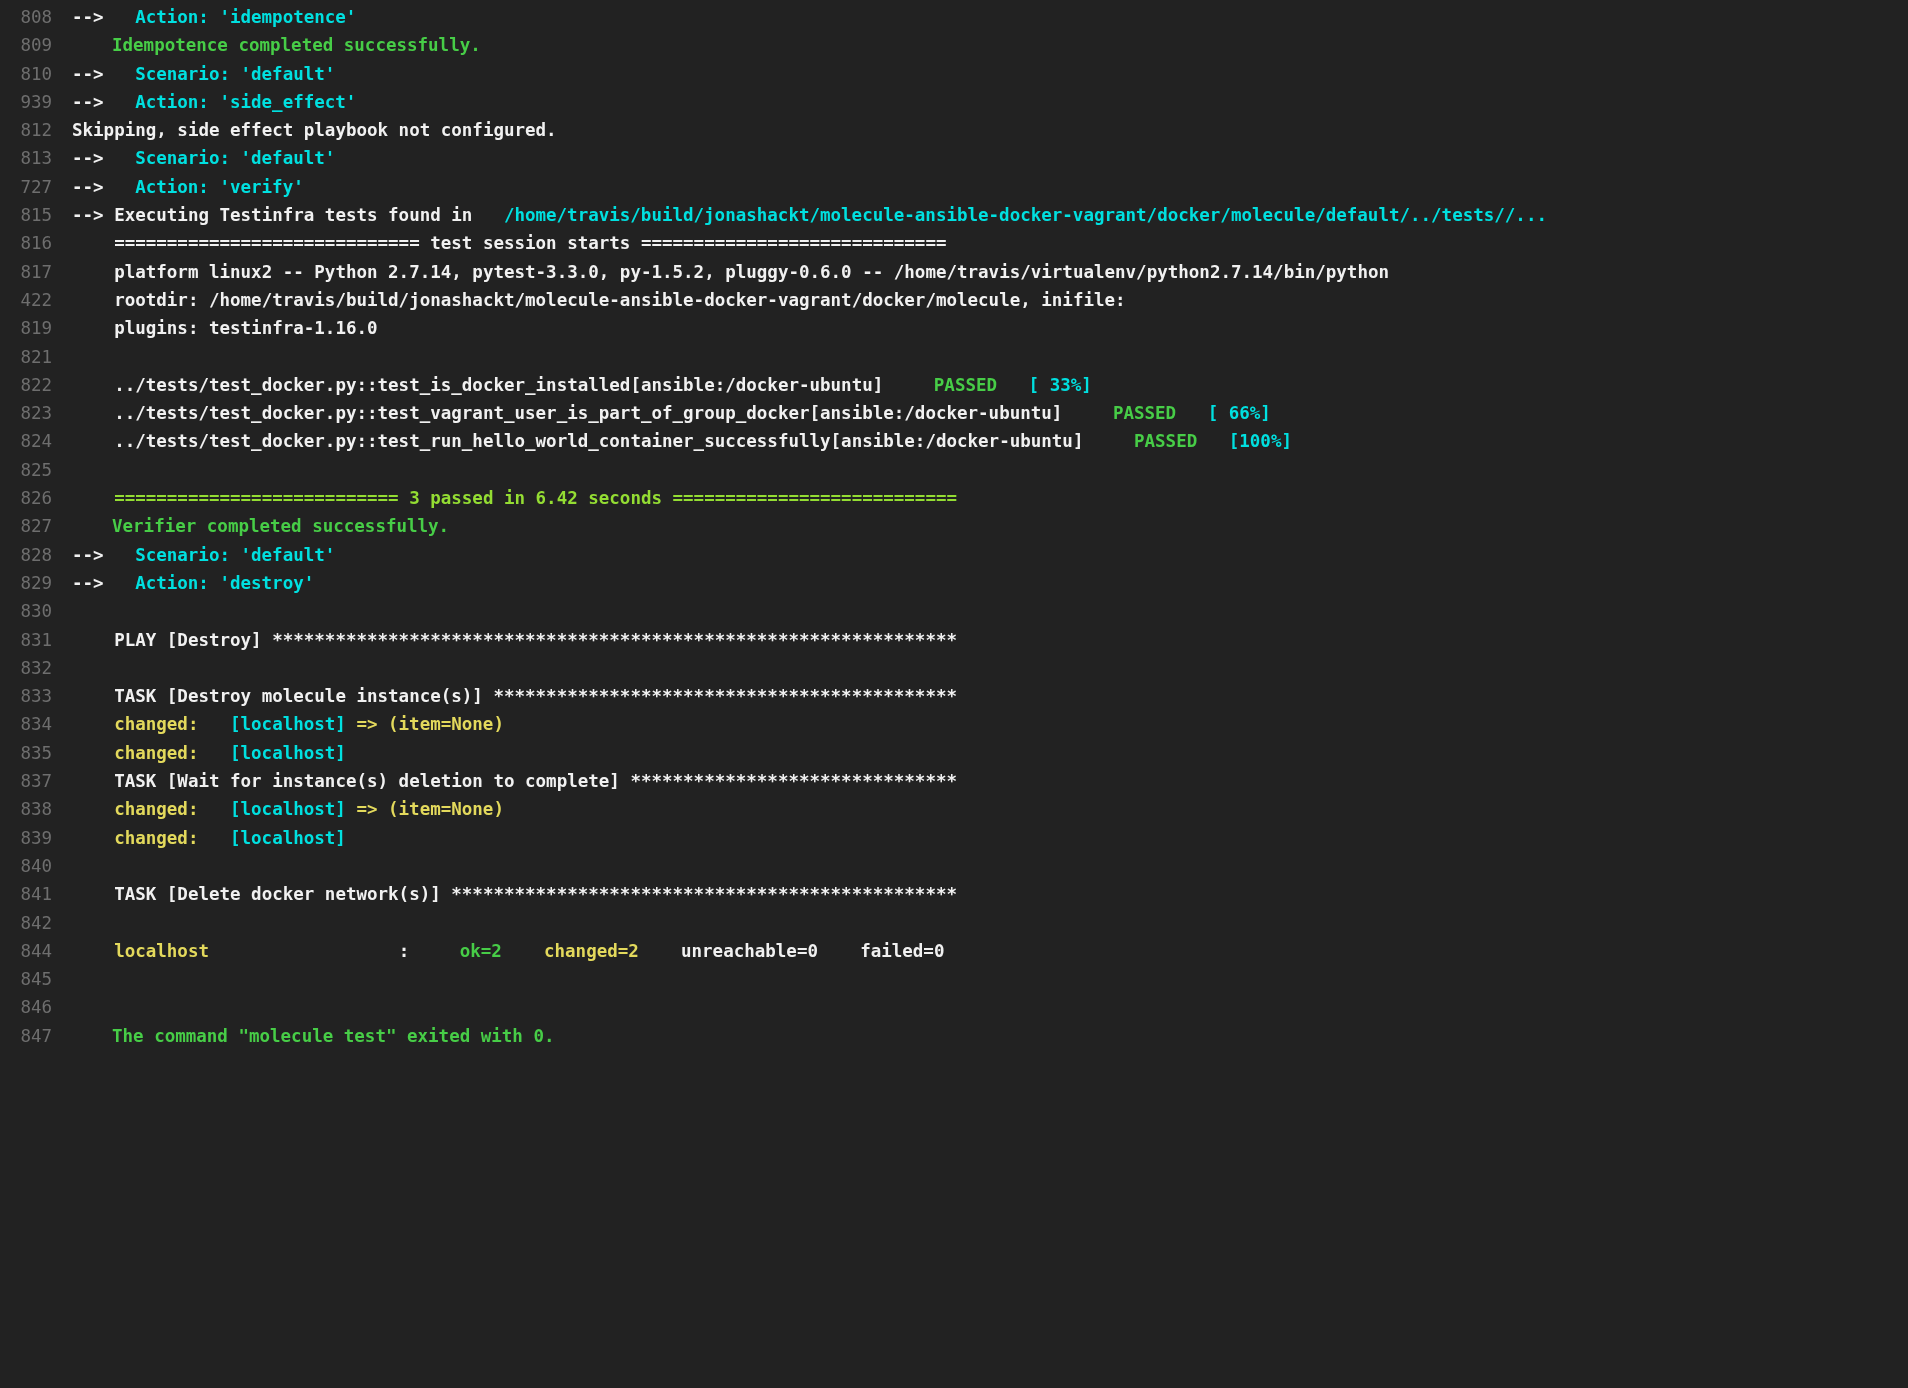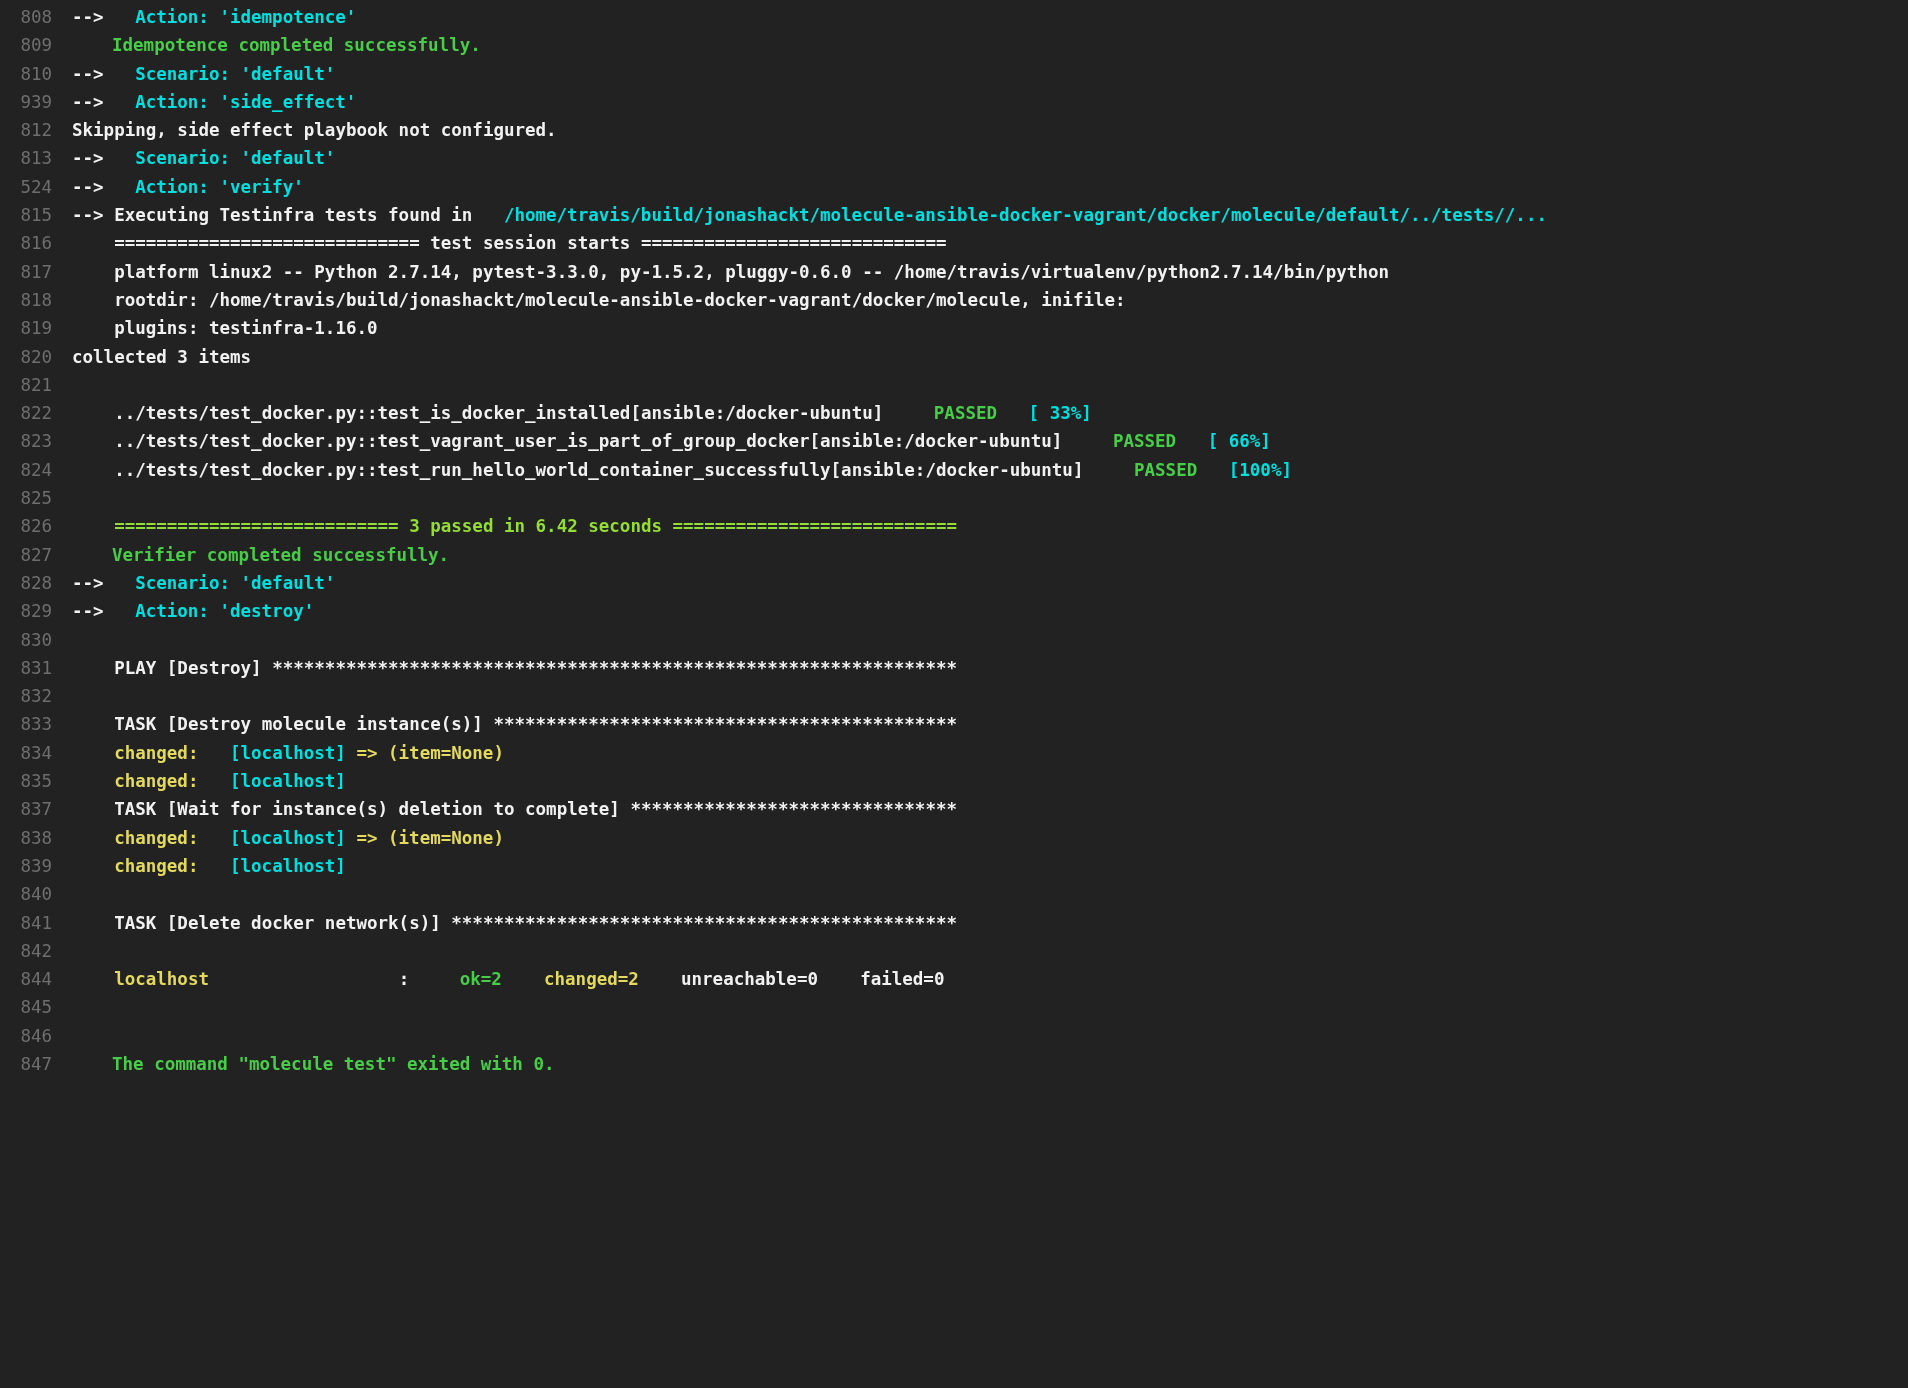--- a/index.html
+++ b/index.html
@@ -44,27 +44,26 @@
 </head>
 <body style="background: rgb(34, 34, 34);">
 
 <div class="log">
     <div class="row"><a class="num">808</a><span class="txt"><span class="c-white">--&gt; </span><span class="c-cyan">Action: 'idempotence'</span></span></div>
     <div class="row"><a class="num">809</a><span class="txt"><span class="c-green">Idempotence completed successfully.</span></span></div>
     <div class="row"><a class="num">810</a><span class="txt"><span class="c-white">--&gt; </span><span class="c-cyan">Scenario: 'default'</span></span></div>
     <div class="row"><a class="num">939</a><span class="txt"><span class="c-white">--&gt; </span><span class="c-cyan">Action: 'side_effect'</span></span></div>
     <div class="row"><a class="num">812</a><span class="txt"><span class="c-white">Skipping, side effect playbook not configured.</span></span></div>
     <div class="row"><a class="num">813</a><span class="txt"><span class="c-white">--&gt; </span><span class="c-cyan">Scenario: 'default'</span></span></div>
-    <div class="row"><a class="num">524</a><span class="txt"><span class="c-white">--&gt; </span><span class="c-cyan">Action: 'verify'</span></span></div>
+    <div class="row"><a class="num">727</a><span class="txt"><span class="c-white">--&gt; </span><span class="c-cyan">Action: 'verify'</span></span></div>
     <div class="row"><a class="num">815</a><span class="txt"><span class="c-white">--&gt; Executing Testinfra tests found in </span><span class="c-cyan">/home/travis/build/jonashackt/molecule-ansible-docker-vagrant/docker/molecule/default/../tests//...</span></span></div>
     <div class="row"><a class="num">816</a><span class="txt"><span class="c-white">    ============================= test session starts =============================</span></span></div>
     <div class="row"><a class="num">817</a><span class="txt"><span class="c-white">    platform linux2 -- Python 2.7.14, pytest-3.3.0, py-1.5.2, pluggy-0.6.0 -- /home/travis/virtualenv/python2.7.14/bin/python</span></span></div>
-    <div class="row"><a class="num">818</a><span class="txt"><span class="c-white">    rootdir: /home/travis/build/jonashackt/molecule-ansible-docker-vagrant/docker/molecule, inifile:</span></span></div>
+    <div class="row"><a class="num">422</a><span class="txt"><span class="c-white">    rootdir: /home/travis/build/jonashackt/molecule-ansible-docker-vagrant/docker/molecule, inifile:</span></span></div>
     <div class="row"><a class="num">819</a><span class="txt"><span class="c-white">    plugins: testinfra-1.16.0</span></span></div>
-    <div class="row"><a class="num">820</a><span class="txt"><span class="c-white">collected 3 items</span></span></div>
     <div class="row"><a class="num">821</a><span class="txt"></span></div>
     <div class="row"><a class="num">822</a><span class="txt"><span class="c-white">    ../tests/test_docker.py::test_is_docker_installed[ansible:/docker-ubuntu] </span><span class="c-green">PASSED</span><span class="c-cyan"> [ 33%]</span></span></div>
     <div class="row"><a class="num">823</a><span class="txt"><span class="c-white">    ../tests/test_docker.py::test_vagrant_user_is_part_of_group_docker[ansible:/docker-ubuntu] </span><span class="c-green">PASSED</span><span class="c-cyan"> [ 66%]</span></span></div>
     <div class="row"><a class="num">824</a><span class="txt"><span class="c-white">    ../tests/test_docker.py::test_run_hello_world_container_successfully[ansible:/docker-ubuntu] </span><span class="c-green">PASSED</span><span class="c-cyan"> [100%]</span></span></div>
     <div class="row"><a class="num">825</a><span class="txt"></span></div>
     <div class="row"><a class="num">826</a><span class="txt"><span class="c-lime">    =========================== 3 passed in 6.42 seconds ===========================</span></span></div>
     <div class="row"><a class="num">827</a><span class="txt"><span class="c-green">Verifier completed successfully.</span></span></div>
     <div class="row"><a class="num">828</a><span class="txt"><span class="c-white">--&gt; </span><span class="c-cyan">Scenario: 'default'</span></span></div>
     <div class="row"><a class="num">829</a><span class="txt"><span class="c-white">--&gt; </span><span class="c-cyan">Action: 'destroy'</span></span></div>
     <div class="row"><a class="num">830</a><span class="txt"></span></div>

